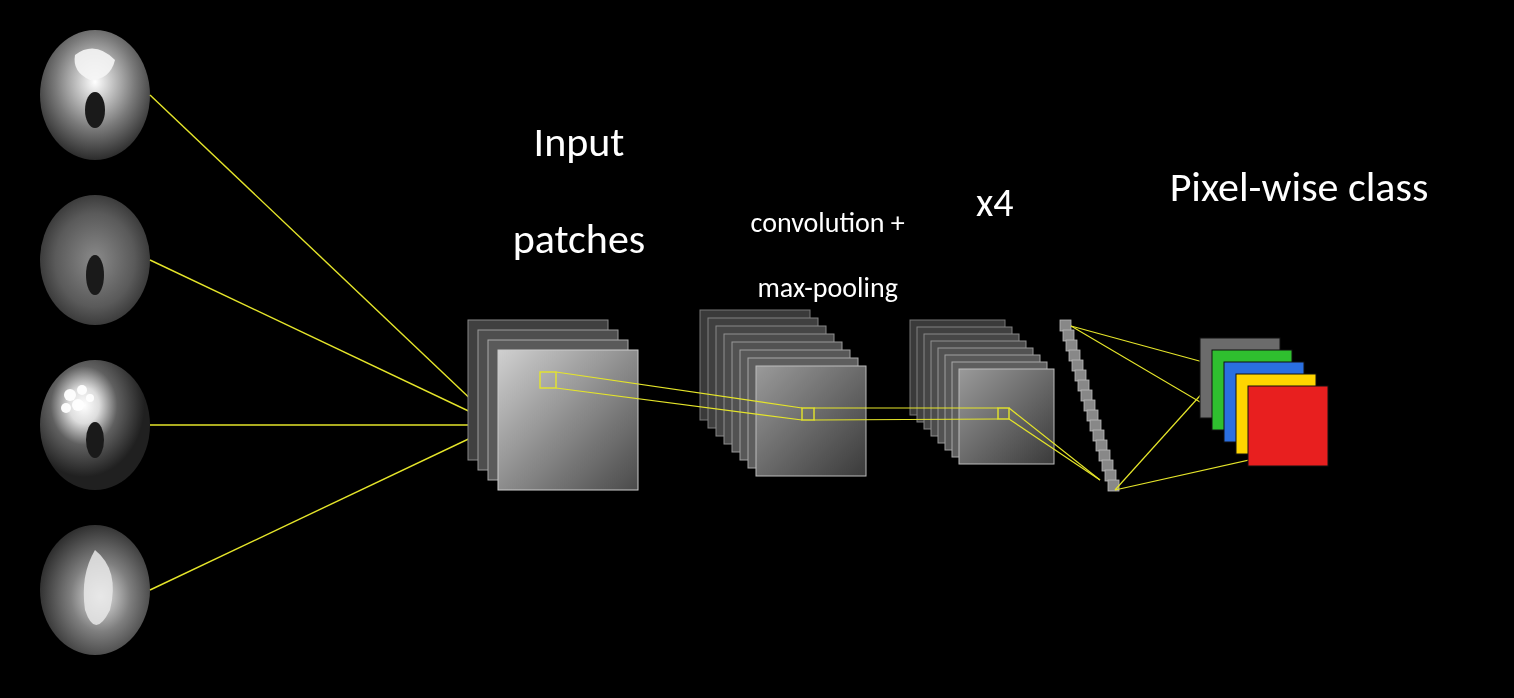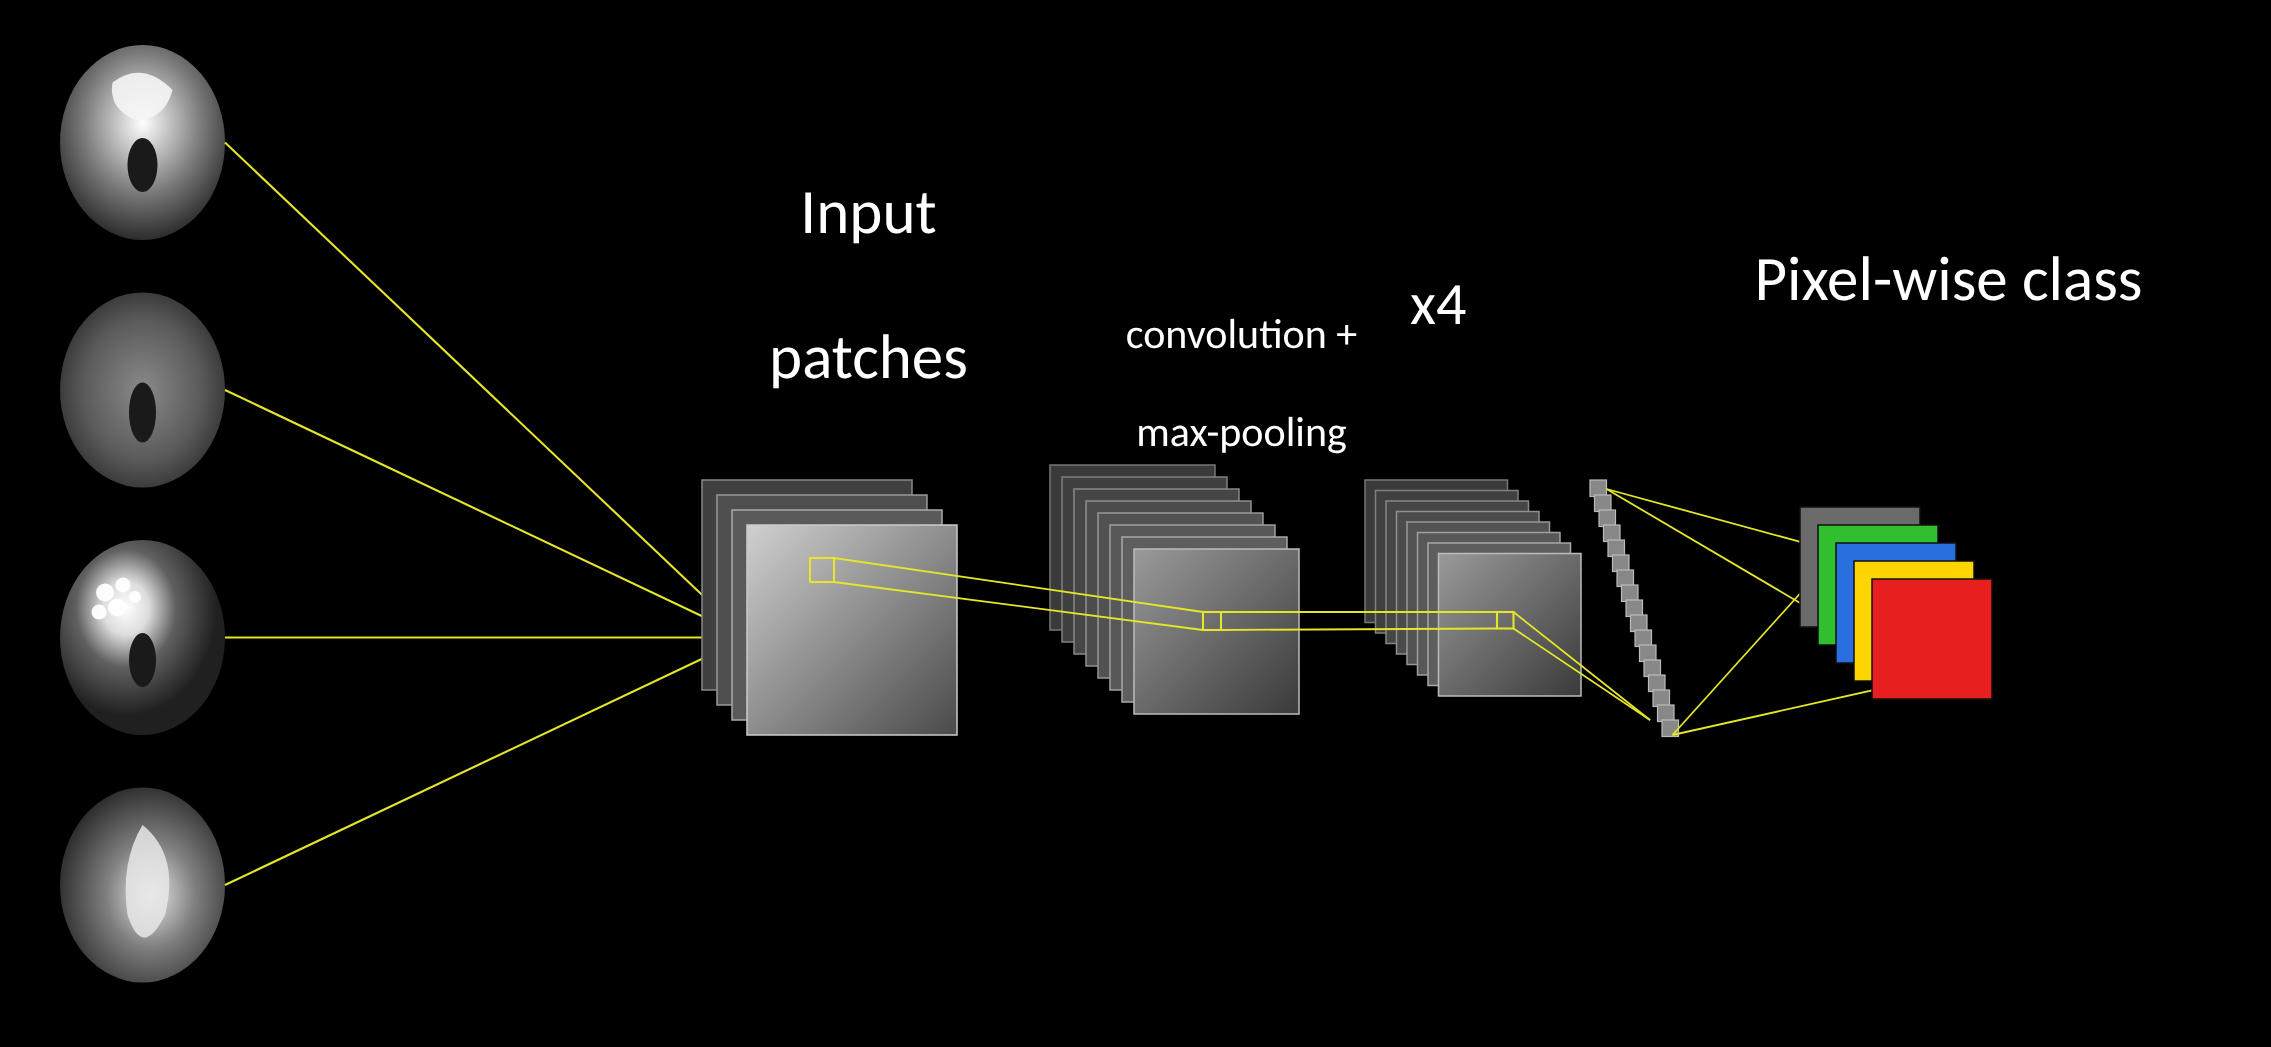--- a/index.html
+++ b/index.html
@@ -182,19 +182,19 @@
   <div class="label big" style="left:430px; top:70px; width:260px;">
     <span>Input</span><br>
     <span>patches</span>
   </div>
 
   <div class="label mid" style="left:700px; top:175px; width:230px;">
     <span>convolution +</span><br>
     <span>max-pooling</span>
   </div>
 
-  <div class="label x4" style="left:940px; top:180px;text-align:right;">x4</div>
+  <div class="label x4" style="left:976px; top:180px;text-align:right;">x4</div>
 
   <div class="label big" style="left:1100px; top:115px; width:360px;">
     <span>Pixel-wise class</span><br>
   </div>
 
 </div>
 
 </body></html>

